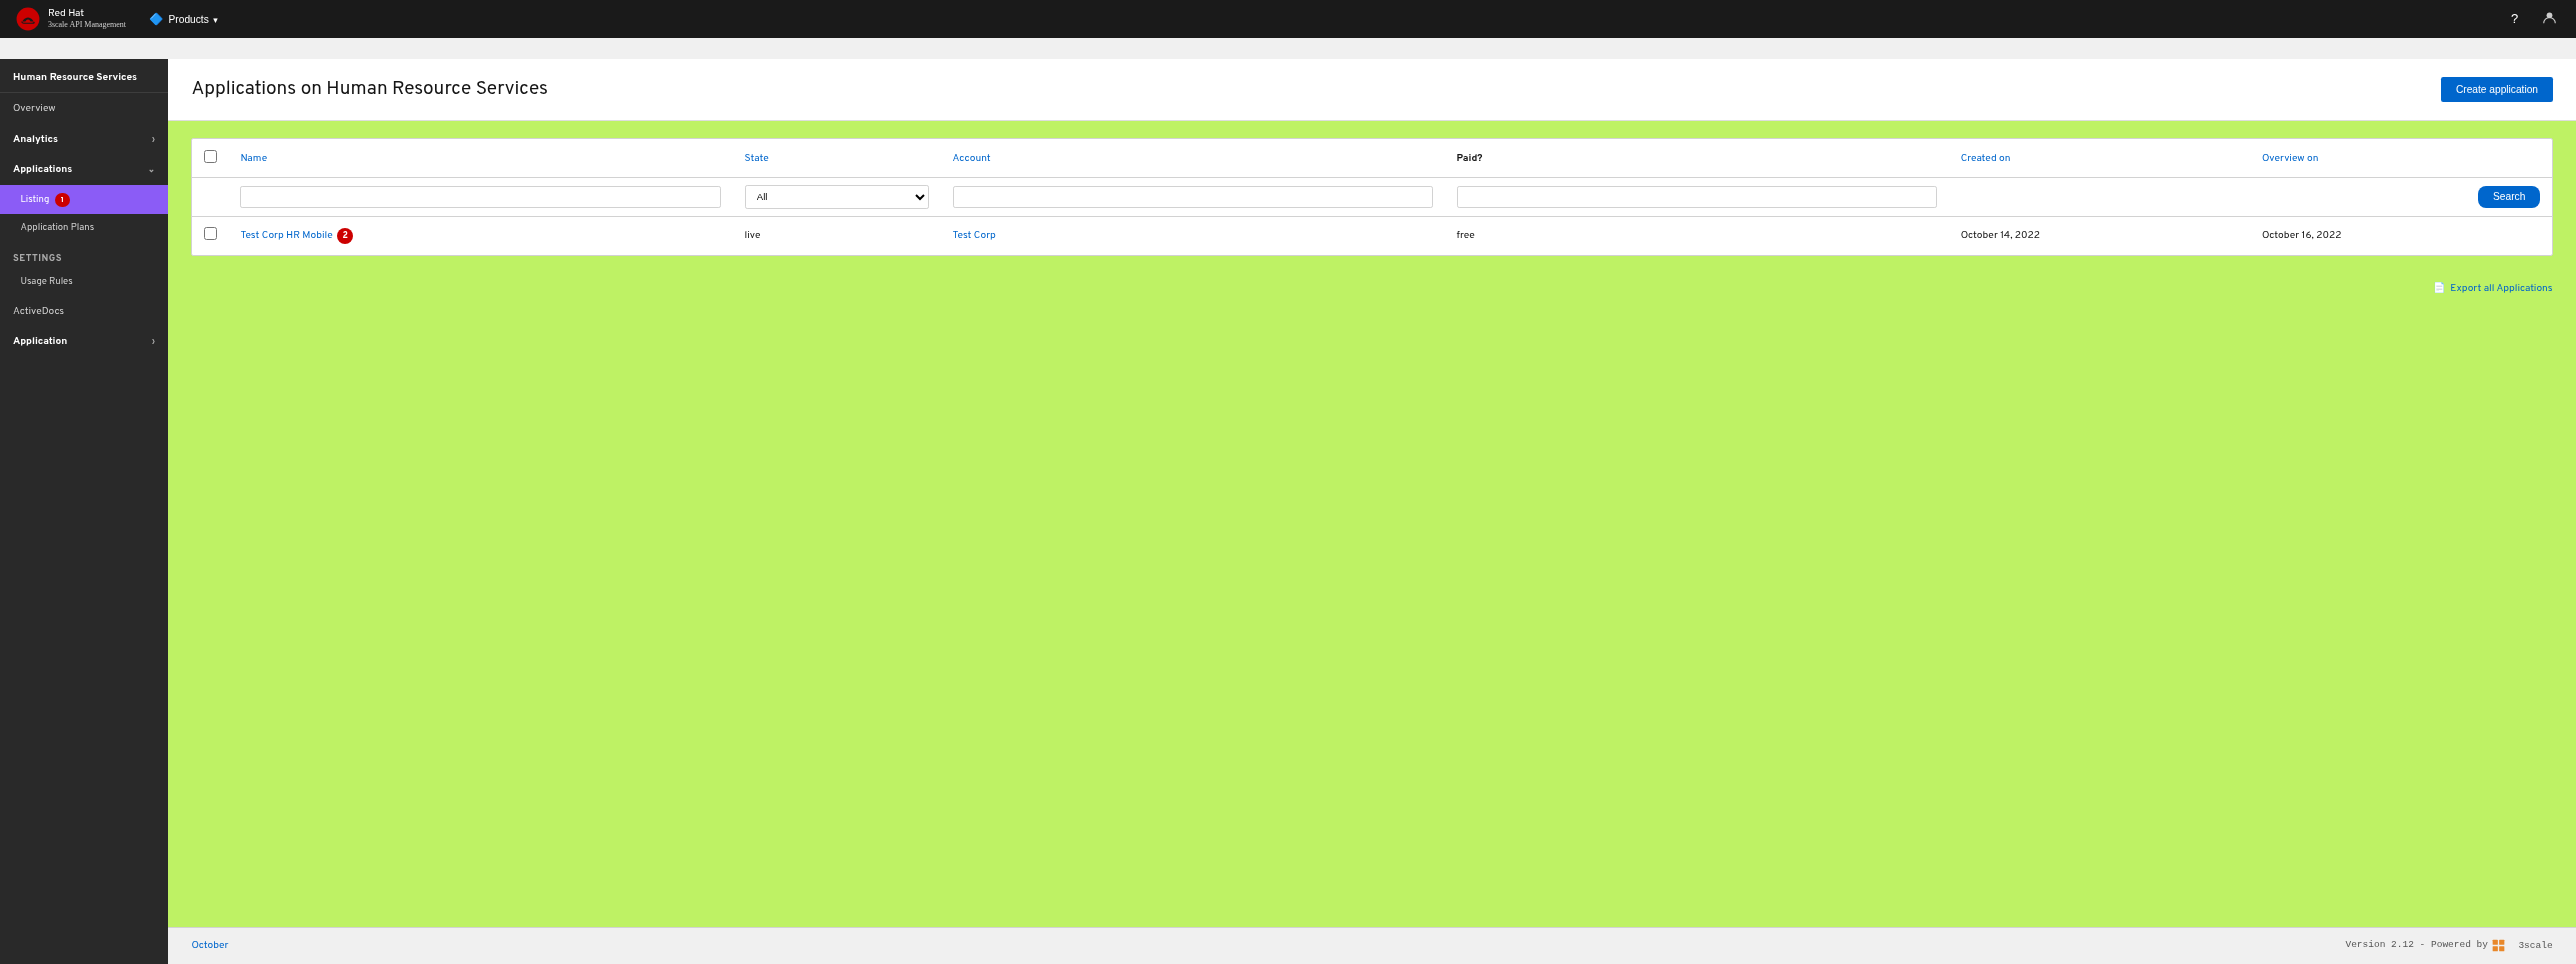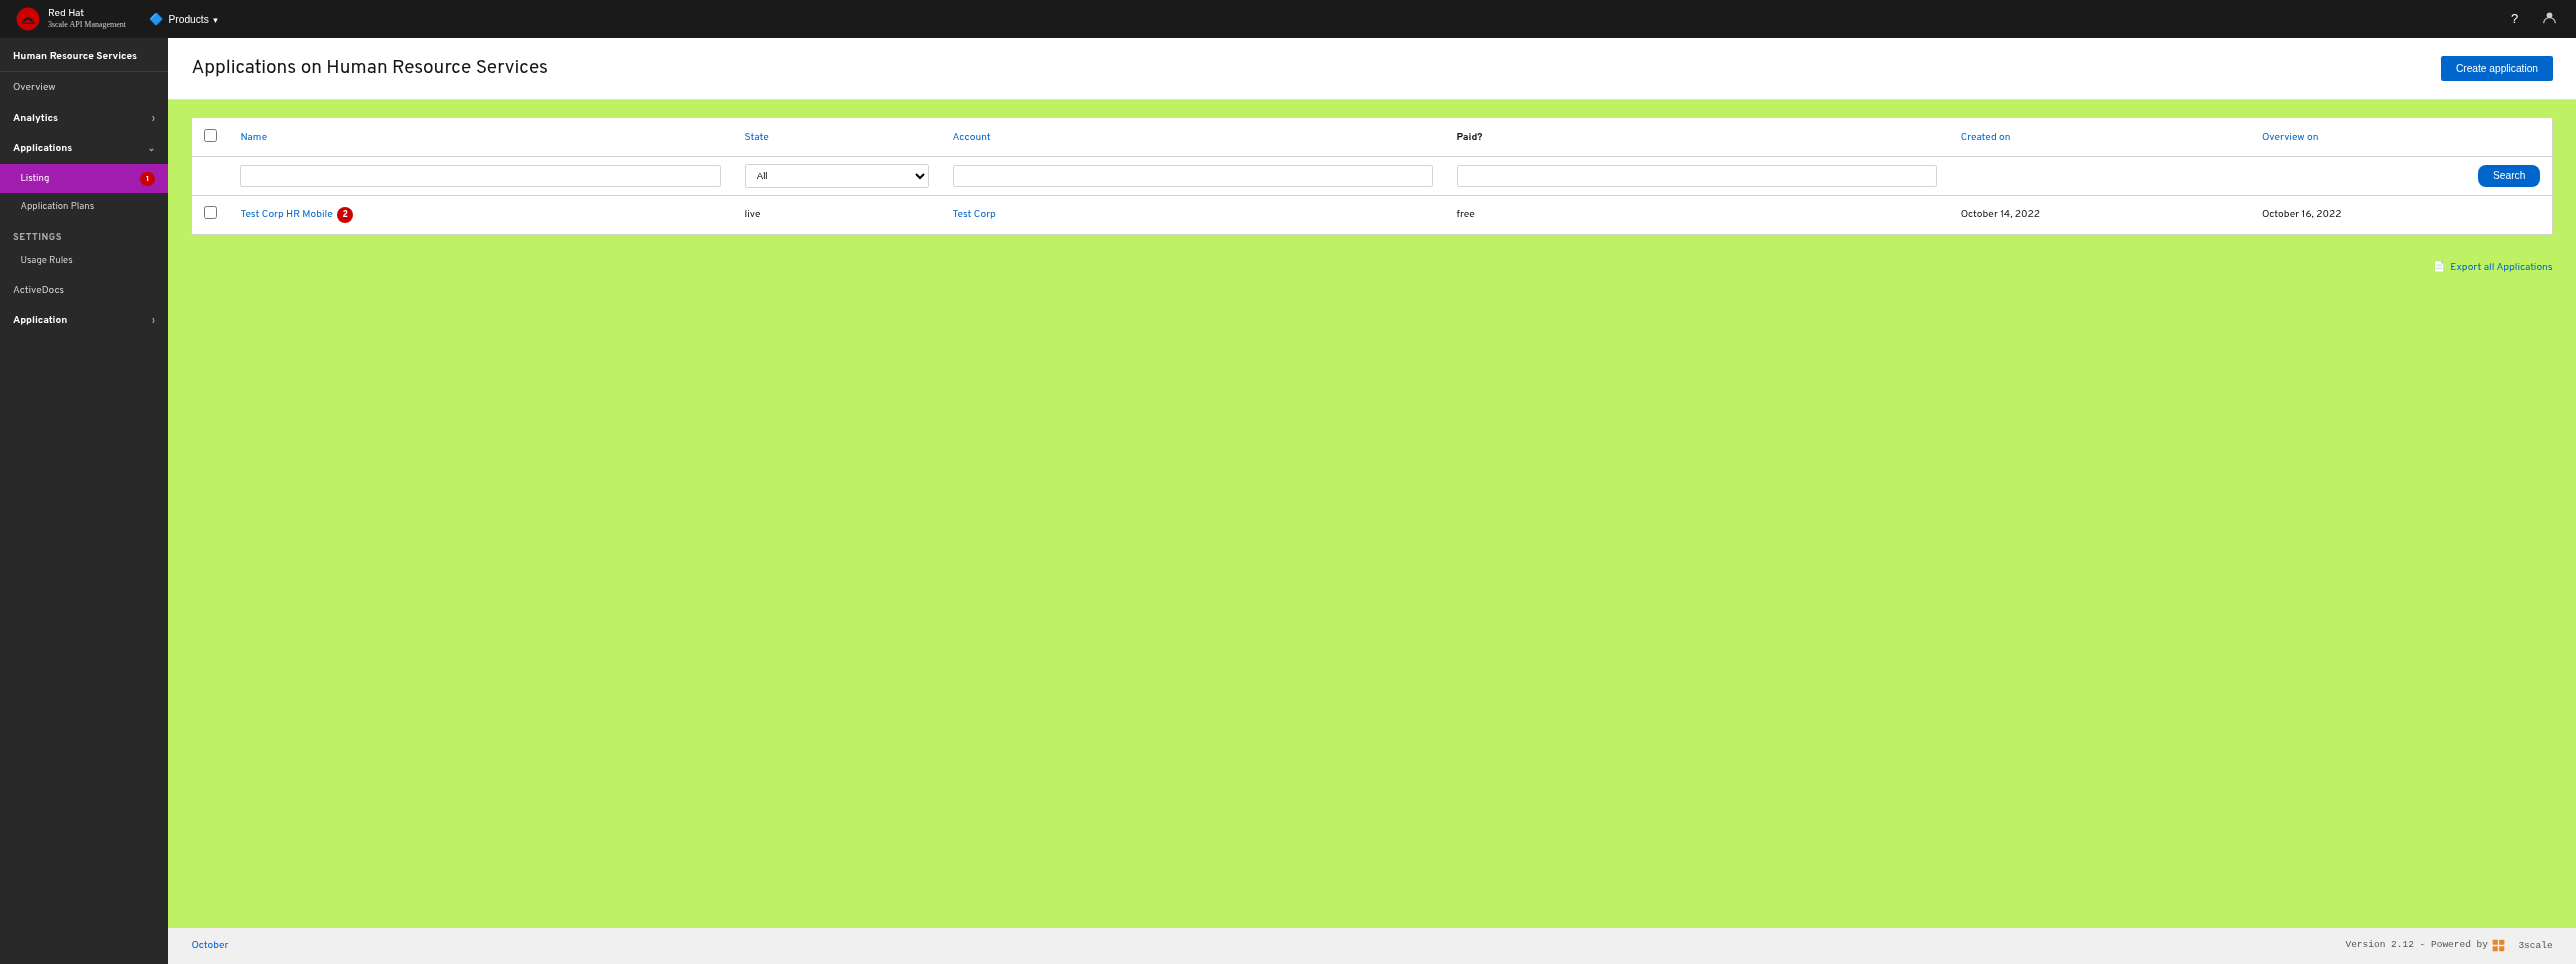--- a/index.html
+++ b/index.html
@@ -64,20 +64,21 @@
       width: 23.4px;
       height: 23.4px;
       border-radius: 50%;
     }
 
     
     .main-layout {
       display: flex;
       flex: 1;
       overflow: hidden;
+      margin-top: 21px;
     }
 
     
     .sidebar {
       width: 168px;
       background: #292929;
       color: #fff;
       display: flex;
       flex-direction: column;
       flex-shrink: 0;
@@ -115,21 +116,21 @@
     .sidebar-sub-item {
       padding: 7.3px 13px 7.3px 20.5px;
       color: #d0d0d0;
       cursor: pointer;
       font-size: 9.5px;
       display: flex;
       align-items: center;
       gap: 5.9px;
       text-decoration: none;
     }
-    .sidebar-sub-item.active { background: #a21caf; color: #fff; justify-content: space-between; }
+    .sidebar-sub-item.active { background: #8b5cf6; color: #fff; }
     .badge {
       background: #c00;
       color: #fff;
       border-radius: 50%;
       width: 14.6px;
       height: 14.6px;
       display: inline-flex;
       align-items: center;
       justify-content: center;
       font-size: 8px;

